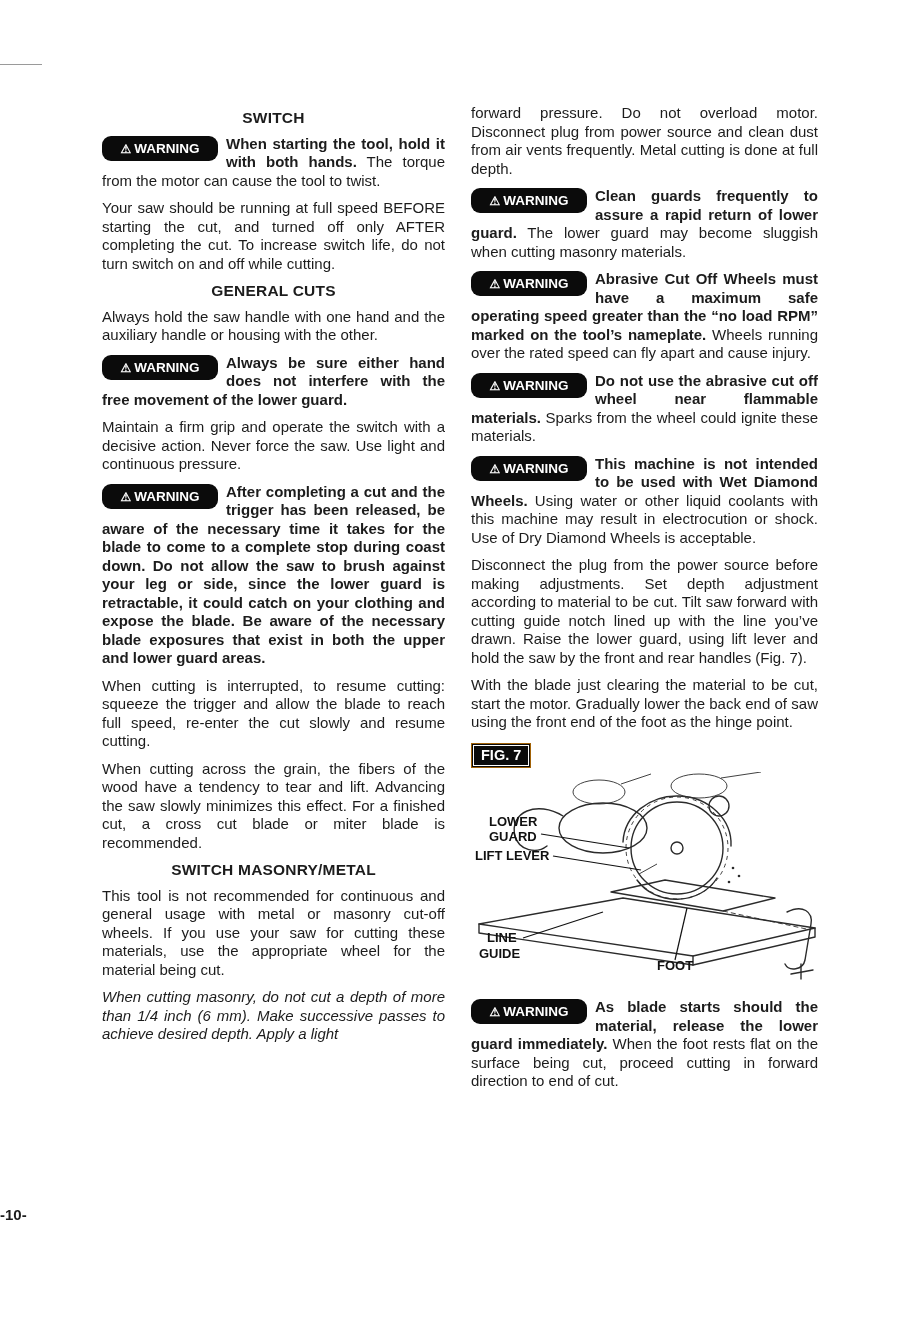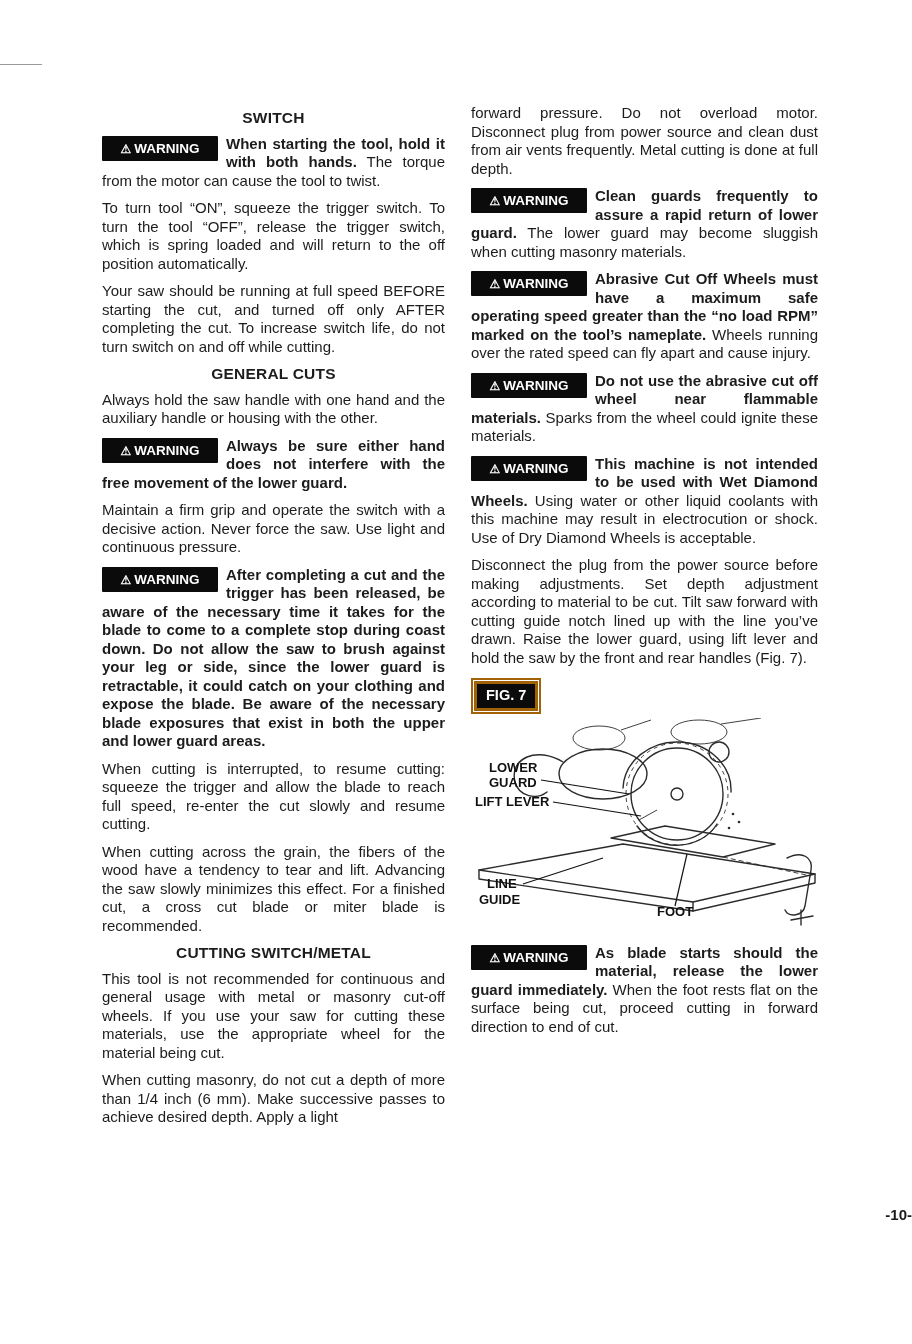--- a/index.html
+++ b/index.html
@@ -20,79 +20,78 @@
   .content {
     position:absolute; left:102px; top:104px; width:716px;
     display:flex; gap:26px;
   }
   .col {
     width:347px;
     font-size:15px; line-height:18.5px;
     text-align:justify;
   }
   .para { margin-bottom:9px; overflow:hidden; }
-  .para.last { margin-bottom:6px; }
+  .para.last { margin-bottom:6px;font-style:italic; }
   h3.heading {
     font-size:15.5px; font-weight:bold; text-align:center;
     letter-spacing:.2px;
     margin:5px 0 7px 0;
   }
   .badge {
     float:left;
     width:116px; height:25px;
     background:#0b0b0b; color:#fff;
     font-weight:bold; font-size:13.5px; line-height:25px;
     text-align:center;
     margin:1px 8px 2px 0;
-    border-radius:1px;
+    border-radius:9px;
     white-space:nowrap;
   }
   .badge .tri { font-size:12px; margin-right:3px; }
   .warn b { font-weight:bold;margin-top:8px; }
   .figbadge {
     display:inline-block;
     background:#0b0b0b; color:#fff;
     font-weight:bold; font-size:14.5px;
     padding:2px 9px 3px 9px;
-    border:6px solid #a16207; outline:1px solid #fff; outline-offset:-3px;
+    border:1px solid #a16207; outline:1px solid #fff; outline-offset:-3px;
     margin:2px 0 4px 0;
   }
   .fig { margin-bottom:8px; }
   .fig svg { display:block; }
   .fig text {
     font-family:"Liberation Sans", sans-serif;
     font-weight:bold; font-size:13px; fill:#111;
   }
   .sketch { stroke:#2b2b2b; fill:none; stroke-width:1.4; stroke-linecap:round; stroke-linejoin:round; }
   .sketch-thin { stroke:#2b2b2b; fill:none; stroke-width:0.9; }
   .leader { stroke:#111; stroke-width:1.2; fill:none; }
   .pageno {
     position:absolute; left:0; right:0; top:1206px;
-    text-align:right; font-weight:bold; font-size:15px;
+    text-align:left; font-weight:bold; font-size:15px;
   }
 </style>
 </head>
 <body>
 
 <div class="page">
   <div class="scan-artifact"></div>
 
   <div class="content">
 
     <div class="col">
 
       <h3 class="heading">SWITCH</h3>
 
       <p class="para warn">
         <span class="badge"><span class="tri">⚠</span><span>WARNING</span></span>
         <b>When starting the tool, hold it with both hands.</b>
         <span>The torque from the motor can cause the tool to twist.</span>
       </p>
 
-      <p class="para">To turn tool “ON”, squeeze the trigger switch. To turn the tool “OFF”, release the trigger switch, which is spring loaded and will return to the off position automatically.</p>
       <p class="para">Your saw should be running at full speed BEFORE starting the cut, and turned off only AFTER completing the cut. To increase switch life, do not turn switch on and off while cutting.</p>
 
       <h3 class="heading">GENERAL CUTS</h3>
 
       <p class="para">Always hold the saw handle with one hand and the auxiliary handle or housing with the other.</p>
 
       <p class="para warn">
         <span class="badge"><span class="tri">⚠</span><span>WARNING</span></span>
         <b>Always be sure either hand does not interfere with the free movement of the lower guard.</b>
       </p>
@@ -100,21 +99,21 @@
       <p class="para">Maintain a firm grip and operate the switch with a decisive action. Never force the saw. Use light and continuous pressure.</p>
 
       <p class="para warn">
         <span class="badge"><span class="tri">⚠</span><span>WARNING</span></span>
         <b>After completing a cut and the trigger has been released, be aware of the necessary time it takes for the blade to come to a complete stop during coast down. Do not allow the saw to brush against your leg or side, since the lower guard is retractable, it could catch on your clothing and expose the blade. Be aware of the necessary blade exposures that exist in both the upper and lower guard areas.</b>
       </p>
 
       <p class="para">When cutting is interrupted, to resume cutting: squeeze the trigger and allow the blade to reach full speed, re-enter the cut slowly and resume cutting.</p>
       <p class="para">When cutting across the grain, the fibers of the wood have a tendency to tear and lift. Advancing the saw slowly minimizes this effect. For a finished cut, a cross cut blade or miter blade is recommended.</p>
 
-      <h3 class="heading">CUTTING SWITCH/METAL</h3>
+      <h3 class="heading">SWITCH MASONRY/METAL</h3>
 
       <p class="para">This tool is not recommended for continuous and general usage with metal or masonry cut-off wheels. If you use your saw for cutting these materials, use the appropriate wheel for the material being cut.</p>
       <p class="para last">When cutting masonry, do not cut a depth of more than 1/4 inch (6 mm). Make successive passes to achieve desired depth. Apply a light</p>
     </div>
 
     <div class="col">
 
       <p class="para">forward pressure. Do not overload motor. Disconnect plug from power source and clean dust from air vents frequently. Metal cutting is done at full depth.</p>
 
       <p class="para warn">
@@ -136,20 +135,21 @@
       </p>
 
       <p class="para warn">
         <span class="badge"><span class="tri">⚠</span><span>WARNING</span></span>
         <b>This machine is not intended to be used with Wet Diamond Wheels.</b>
         <span>Using water or other liquid coolants with this machine may result in electrocution or shock. Use of Dry Diamond Wheels is acceptable.</span>
       </p>
 
 
       <p class="para">Disconnect the plug from the power source before making adjustments. Set depth adjustment according to material to be cut. Tilt saw forward with cutting guide notch lined up with the line you’ve drawn. Raise the lower guard, using lift lever and hold the saw by the front and rear handles (Fig. 7).</p>
+      <p class="para">With the blade just clearing the material to be cut, start the motor. Gradually lower the back end of saw using the front end of the foot as the hinge point.</p>
 
       <div class="fig">
         <span class="figbadge">FIG. 7</span>
 
         <svg viewBox="0 0 347 218" width="347" height="218">
 
           <polygon class="sketch" points="8,152 222,184 344,156 152,126"></polygon>
           <polyline class="sketch" points="8,152 8,161 222,193 222,184"></polyline>
           <polyline class="sketch" points="222,193 344,165 344,156"></polyline>
 

